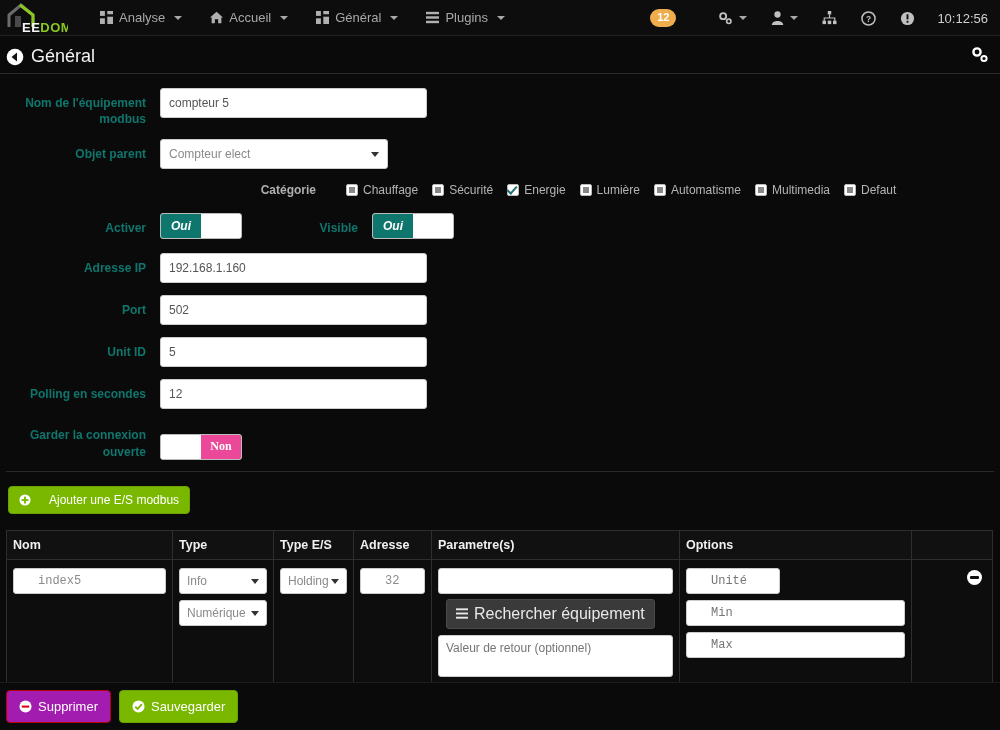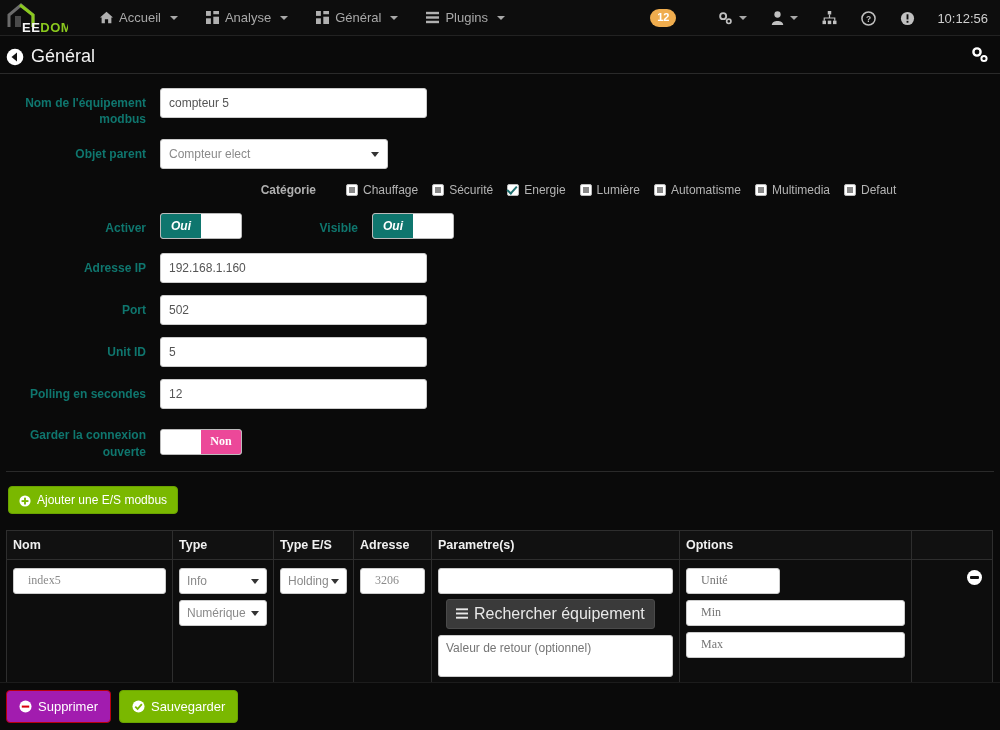--- a/index.html
+++ b/index.html
@@ -169,21 +169,21 @@
   .toggle.yes .seg.on { background: #0f766e; font-style: italic; }
   .toggle.no  .seg.off { background: #ec4899; font-family: Liberation Serif, serif; }
 
   
   .section-title {
     font-size: 19px; color: #f2f2f2; font-weight: bold;
     margin: 20px 0 0 6px;
   }
   .section-rule { border-bottom: 1px solid #2a2a2a; margin: 6px 6px 0 6px; }
   .add-btn {
-    display: inline-flex; align-items: flex-end; gap: 6px;
+    display: inline-flex; align-items: center; gap: 18px;
     background: #7ab800; color: #fff;
     border: 1px solid #6aa300; border-radius: 4px;
     font-size: 12px; font-weight: normal;
     padding: 6px 10px; margin: 14px 0 0 8px; cursor: pointer;
   }
 
   
   table.cmd-table {
     width: 986px; margin: 16px 0 0 6px;
     border-collapse: collapse;
@@ -197,22 +197,22 @@
   }
   table.cmd-table td {
     border: 1px solid #2e2e2e;
     padding: 8px 6px; vertical-align: top;
     background: #0d0d0d;
     height: 104px;
   }
   .cell-input {
     width: 100%; height: 26px;
     background: #fff; border: 1px solid #ccc; border-radius: 3px;
-    color: #8a8a8a; font-size: 12px; padding: 3px 14px;
-    font-family: Liberation Serif, serif; outline: none;
+    color: #8a8a8a; font-size: 12px; padding: 3px 24px;
+    font-family: Liberation Mono, monospace; outline: none;
   }
   .cell-select {
     width: 100%; height: 26px;
     background: #fff; border: 1px solid #ccc; border-radius: 3px;
     color: #8a8a8a; font-size: 12px; padding: 3px 7px;
     display: flex; align-items: center; position: relative; cursor: pointer;
     margin-bottom: 6px;
   }
   .cell-select .sel-caret {
     position: absolute; right: 7px; top: 50%; margin-top: -2px;
@@ -271,39 +271,39 @@
       <path d="M3 24 L3 12 L15 2 L27 12 L27 24" fill="none" stroke="#6b6b6b" stroke-width="3"></path>
       <path d="M14 2 L27 12 L27 24" fill="none" stroke="#8ac81e" stroke-width="3"></path>
       <rect x="9" y="13" width="6" height="11" fill="#4a4a4a"></rect>
     </svg>
     <div class="logo-text">
       <span class="ee">EE</span><span class="dom">DOM</span>
     </div>
   </div>
 
   <div class="nav-items">
-    <div class="nav-item">
-      <span class="ico">
-        <svg width="13" height="13" viewBox="0 0 16 16">
-            <path d="M8 1 L0 8 h2 v7 h4 v-5 h4 v5 h4 V8 h2 z" fill="#b0b0b0"></path>
-          </svg>
-      </span>
-      <span>Accueil</span>
-      <span class="caret"></span>
-    </div>
     <div class="nav-item">
       <span class="ico">
         <svg width="13" height="13" viewBox="0 0 16 16">
             <rect x="0" y="0" width="6" height="6" fill="#b0b0b0"></rect>
             <rect x="9" y="0" width="7" height="4" fill="#b0b0b0"></rect>
             <rect x="0" y="9" width="6" height="7" fill="#b0b0b0"></rect>
             <rect x="9" y="7" width="7" height="9" fill="#b0b0b0"></rect>
           </svg>
       </span>
       <span>Analyse</span>
+      <span class="caret"></span>
+    </div>
+    <div class="nav-item">
+      <span class="ico">
+        <svg width="13" height="13" viewBox="0 0 16 16">
+            <path d="M8 1 L0 8 h2 v7 h4 v-5 h4 v5 h4 V8 h2 z" fill="#b0b0b0"></path>
+          </svg>
+      </span>
+      <span>Accueil</span>
       <span class="caret"></span>
     </div>
     <div class="nav-item">
       <span class="ico">
         <svg width="13" height="13" viewBox="0 0 16 16">
             <rect x="0" y="0" width="6" height="6" fill="#b0b0b0"></rect>
             <rect x="9" y="0" width="7" height="4" fill="#b0b0b0"></rect>
             <rect x="0" y="9" width="6" height="7" fill="#b0b0b0"></rect>
             <rect x="9" y="7" width="7" height="9" fill="#b0b0b0"></rect>
           </svg>
@@ -463,21 +463,21 @@
   <div class="form-row" style="margin-top:12px;">
     <div class="form-label">Unit ID</div>
     <input class="input-ctrl" value="5" style="">
   </div>
 
   <div class="form-row" style="margin-top:12px;">
     <div class="form-label">Polling en secondes</div>
     <input class="input-ctrl" value="12" style="">
   </div>
 
-  <div class="toggle-row" style="margin-top:14px;">
+  <div class="toggle-row" style="margin-top:14px;align-items:flex-end;">
     <div class="form-label" style="padding-top:4px;">Garder la connexion ouverte</div>
     <div class="toggle no">
       <div class="seg blank"></div>
       <div class="seg off">Non</div>
     </div>
   </div>
 </div>
 
 <div>
   <div class="section-rule"></div>

